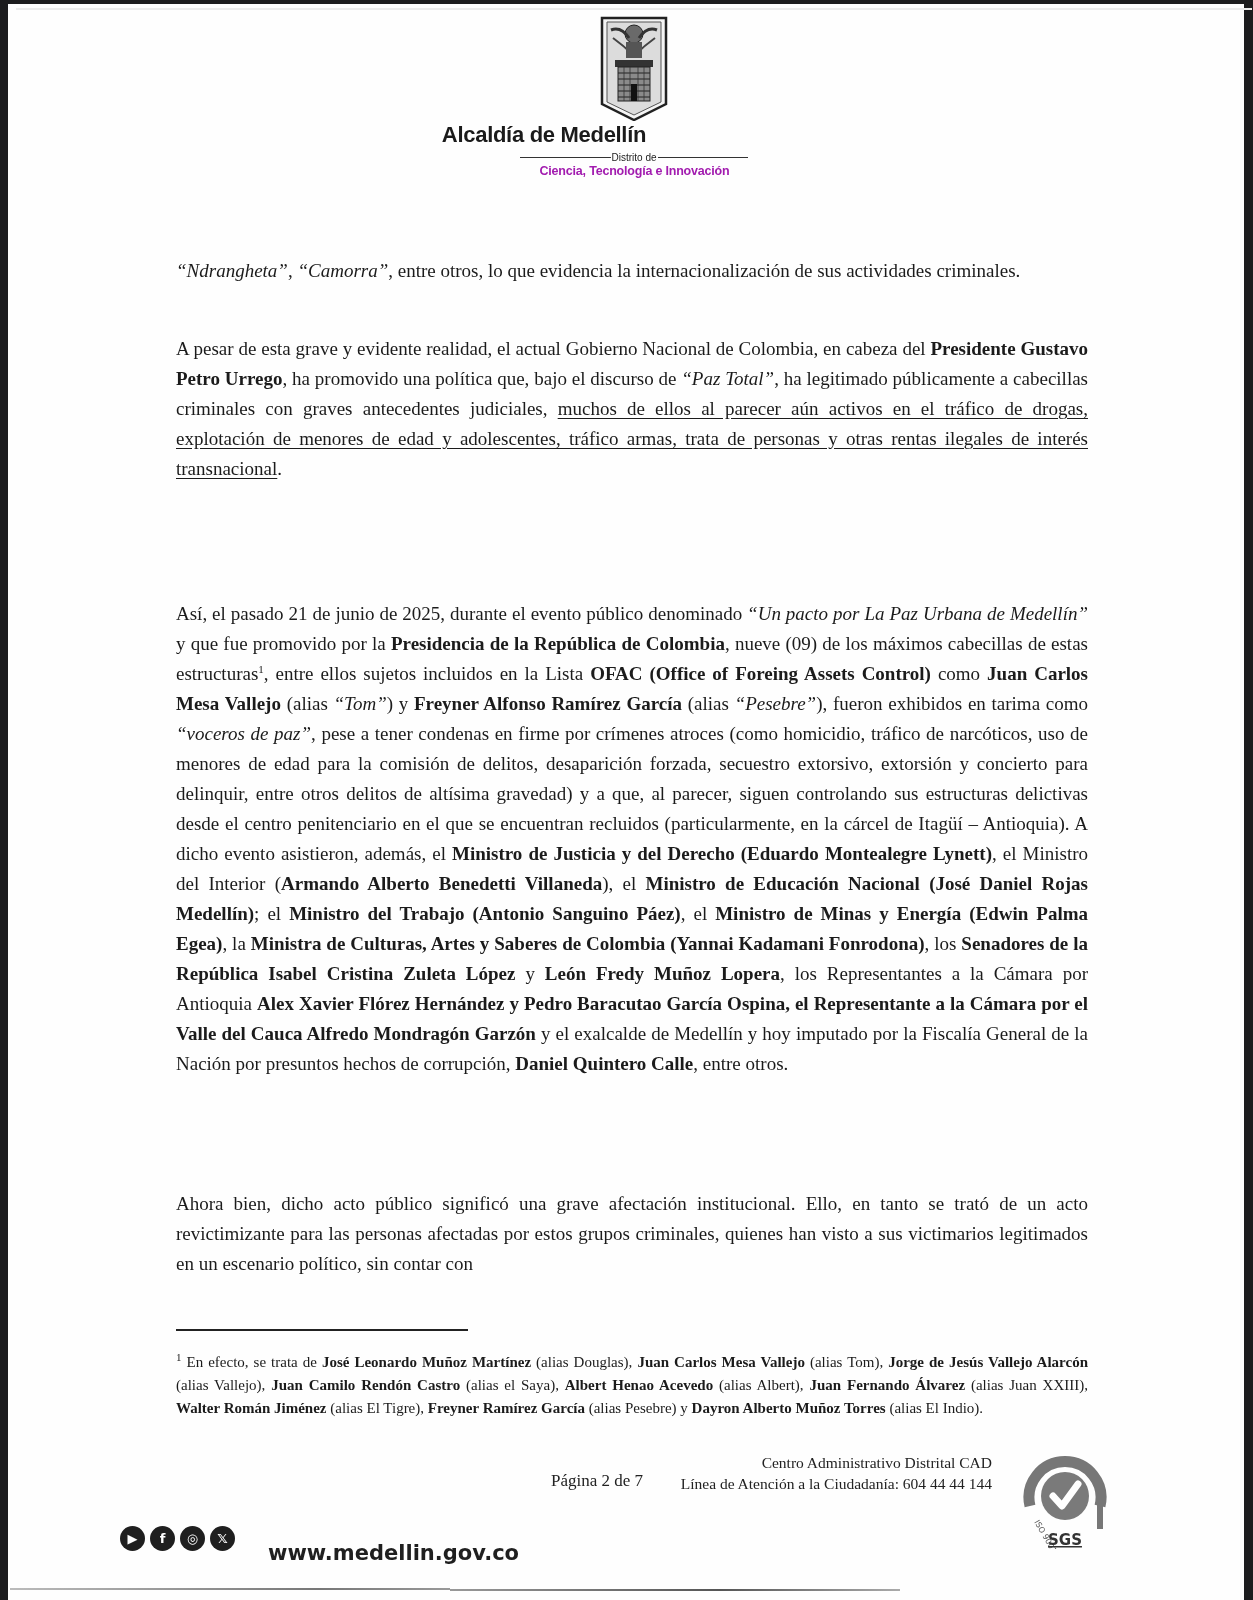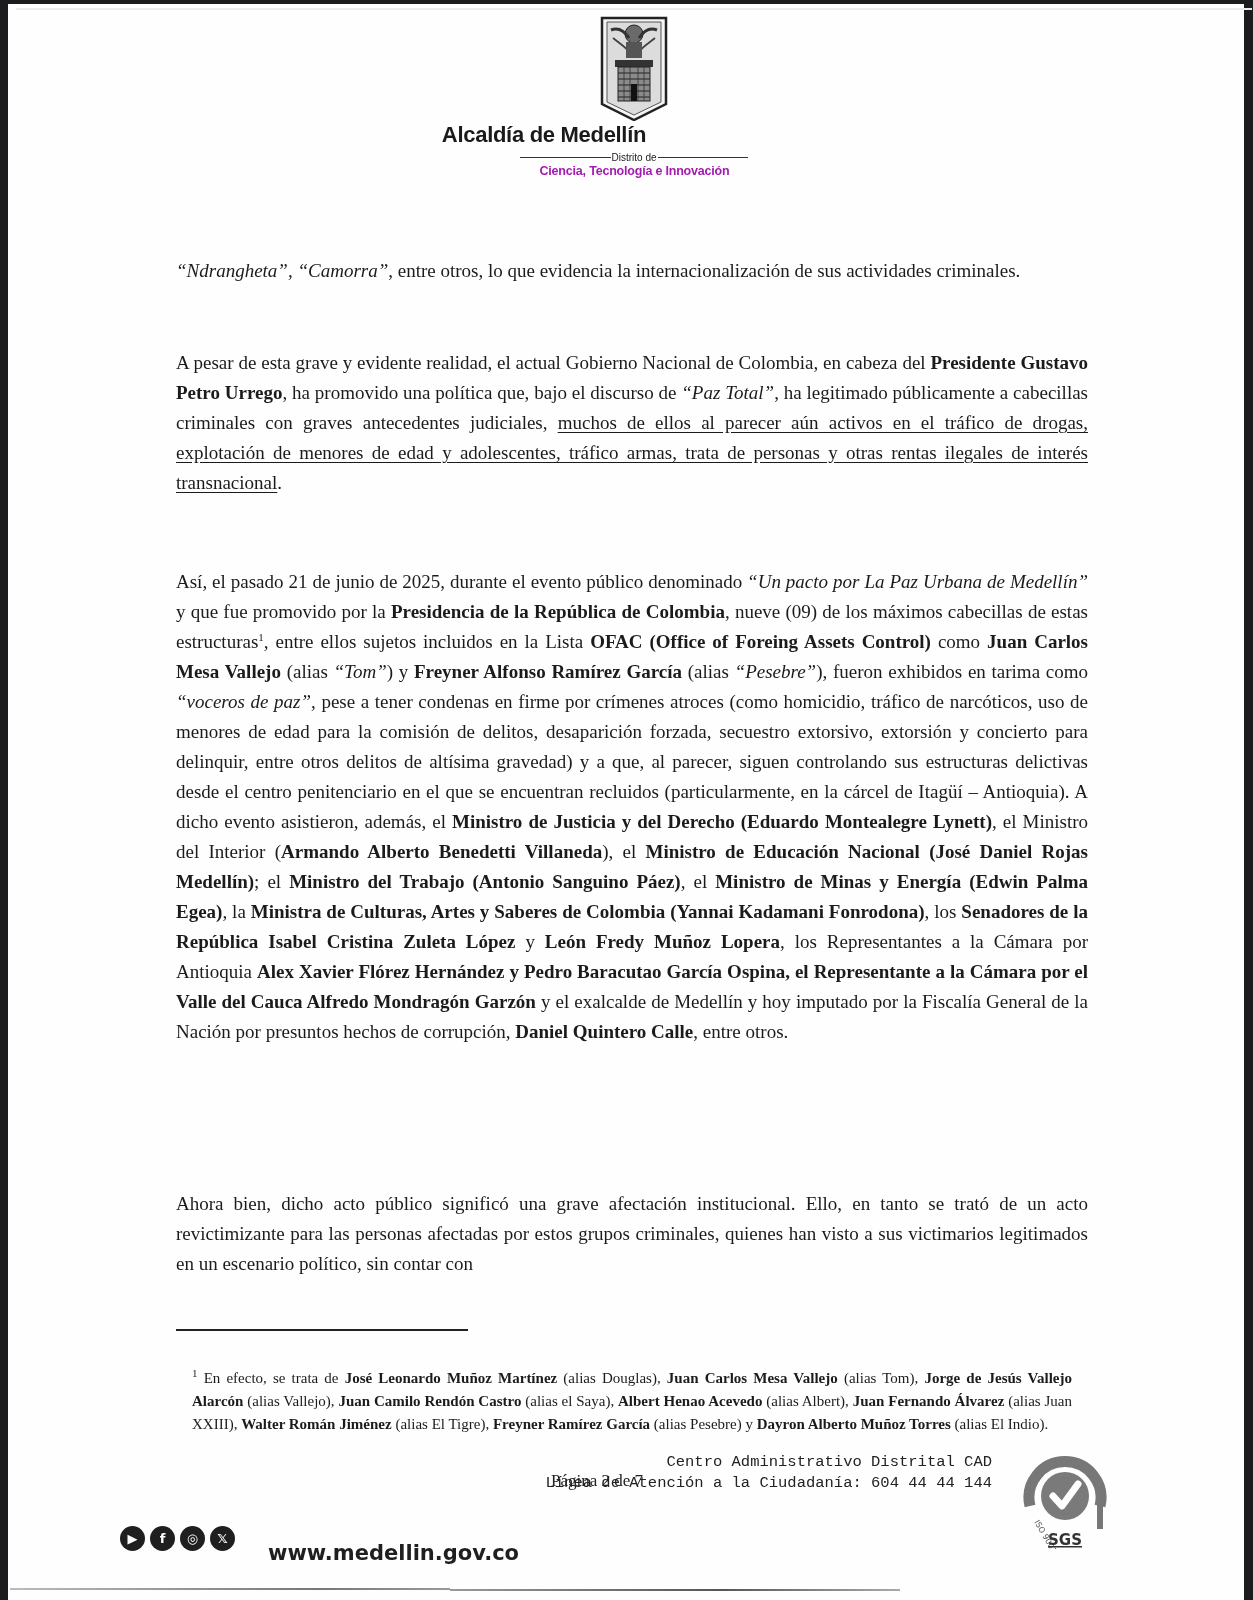--- a/index.html
+++ b/index.html
@@ -14,40 +14,40 @@
   .district-row { position:absolute; top:147px; left:512px; width:228px; height:12px; display:flex; align-items:center; justify-content:center; gap:1px; }
   .district-row .rule { flex:1; height:1px; background:#333; }
   .district-label { font-family:"Liberation Sans", sans-serif; font-size:10px; color:#222; white-space:nowrap; }
   .district-sub { position:absolute; left:0; width:1253px; top:160px; 
     font-family:"Liberation Sans", sans-serif; font-size:12.5px; font-weight:bold; color:#a21caf; letter-spacing:-0.2px; }
 
   .body-text { position:absolute; left:168px; width:912px; font-family:"Liberation Serif", "DejaVu Serif", serif;
     font-size:19px; line-height:30px; color:#1b1b1b; text-align:justify; }
   .body-text p { margin:0; }
   .p1 { top:252px; }
-  .p2 { top:344px; }
-  .p3 { top:563px; }
+  .p2 { top:330px; }
+  .p3 { top:595px; }
   .p4 { top:1185px; }
   .u { text-decoration:underline; text-underline-offset:3px; }
   b { font-weight:bold; }
   i { }
   sup { font-size:11px; line-height:0; }
 
   .fn-rule { position:absolute; left:168px; top:1325px; width:292px; height:2px; background:#222; }
   .footnote { position:absolute; left:168px; top:1347px; width:912px; font-family:"Liberation Serif", "DejaVu Serif", serif;
     font-size:15px; line-height:23px; color:#1b1b1b; text-align:justify; }
-  .footnote p { margin:16px; }
+  .footnote p { margin:0; }
 
   .socials { position:absolute; left:112px; top:1522px; display:flex; gap:5px; }
   .social { width:25px; height:25px; border-radius:50%; background:#1f1f1f; color:#fff; display:flex; align-items:center; justify-content:center;
     font-family:"DejaVu Sans", sans-serif; font-size:13px; font-weight:bold; }
   .website { position:absolute; left:260px; top:1520px; font-family:"DejaVu Sans", sans-serif; font-weight:bold; font-size:21px; color:#1f1f1f;margin-top:17px; }
 
   .page-num { position:absolute; left:543px; top:1467px; font-family:"Liberation Serif", serif; font-size:17px; color:#222; }
-  .address { position:absolute; right:252px; top:1448px; text-align:right; font-family:Liberation Mono, monospace; font-size:15.5px; line-height:21px; color:#222; }
+  .address { position:absolute; right:252px; top:1448px; text-align:right; font-family:Liberation Serif, serif; font-size:15.5px; line-height:21px; color:#222; }
   .address div { white-space:nowrap; }
 
   .cert { position:absolute; left:1012px; top:1440px; width:90px; height:105px; }
   .bottom-line { position:absolute; left:10px; top:1588px; width:440px; height:2px; background:linear-gradient(90deg,#bbb,#777 70%,#999); }
   .bottom-line2 { position:absolute; left:450px; top:1589px; width:450px; height:2px; background:linear-gradient(90deg,#999,#555 60%,#aaa); }
 </style>
 </head>
 <body>
 
 <div class="page">

